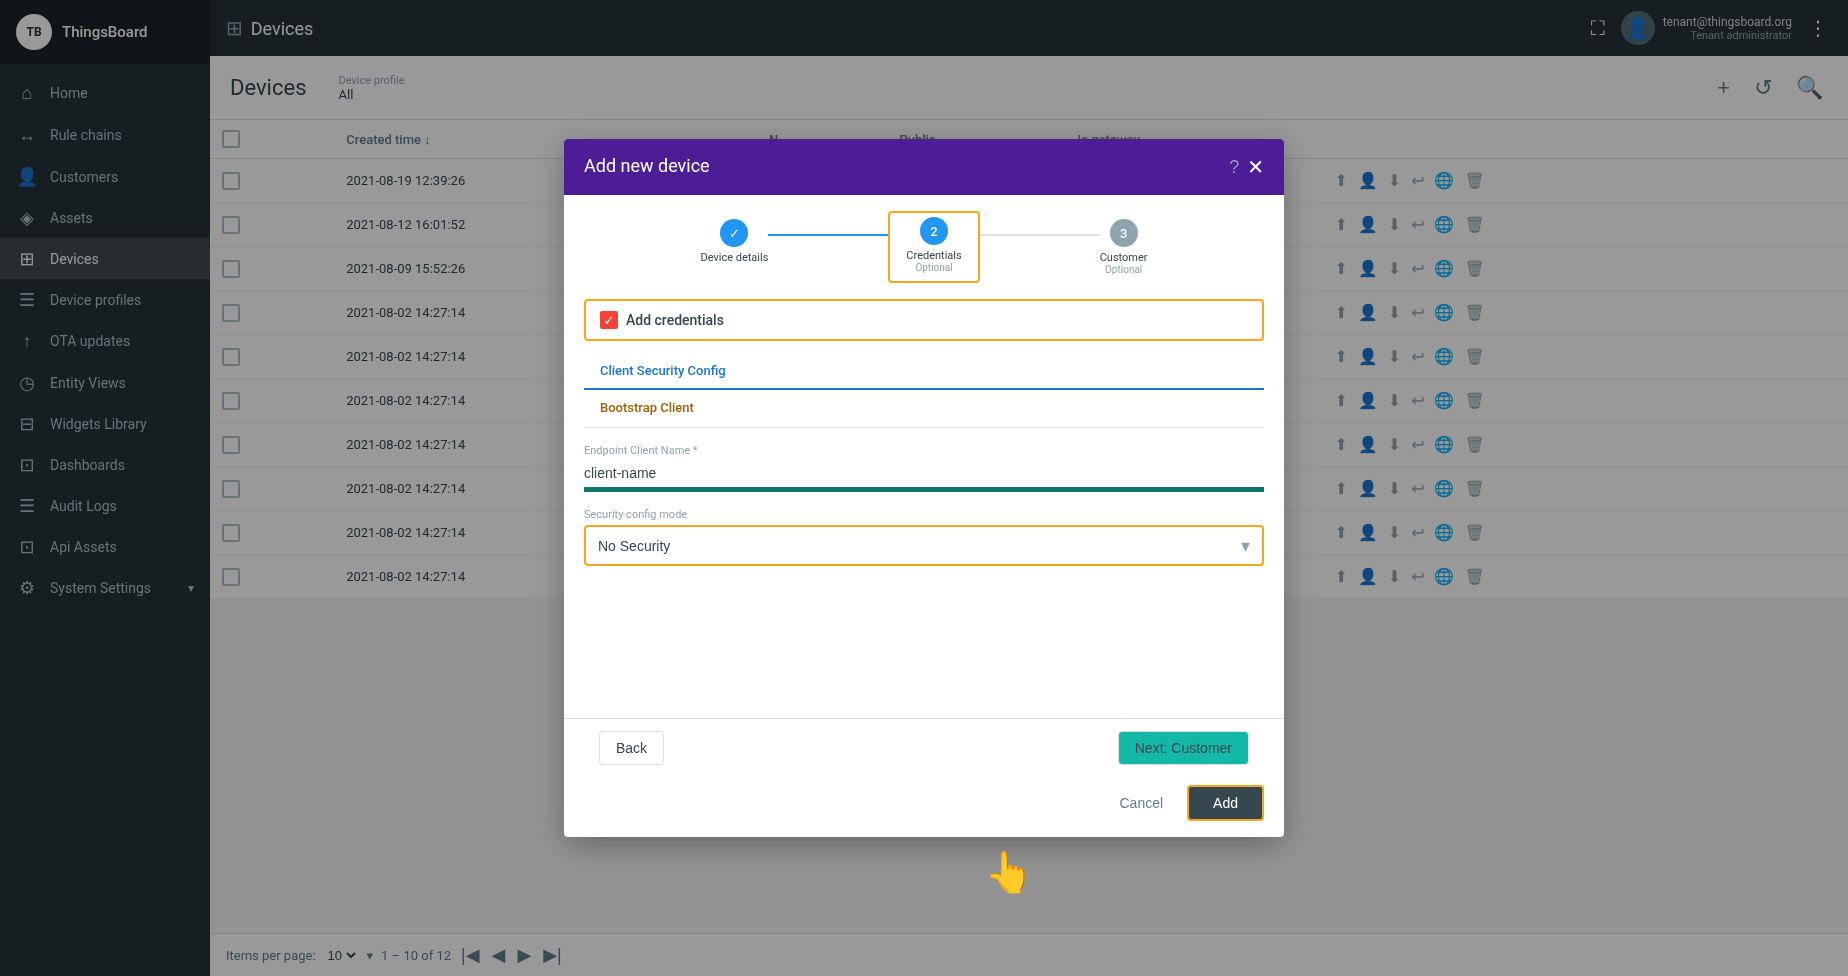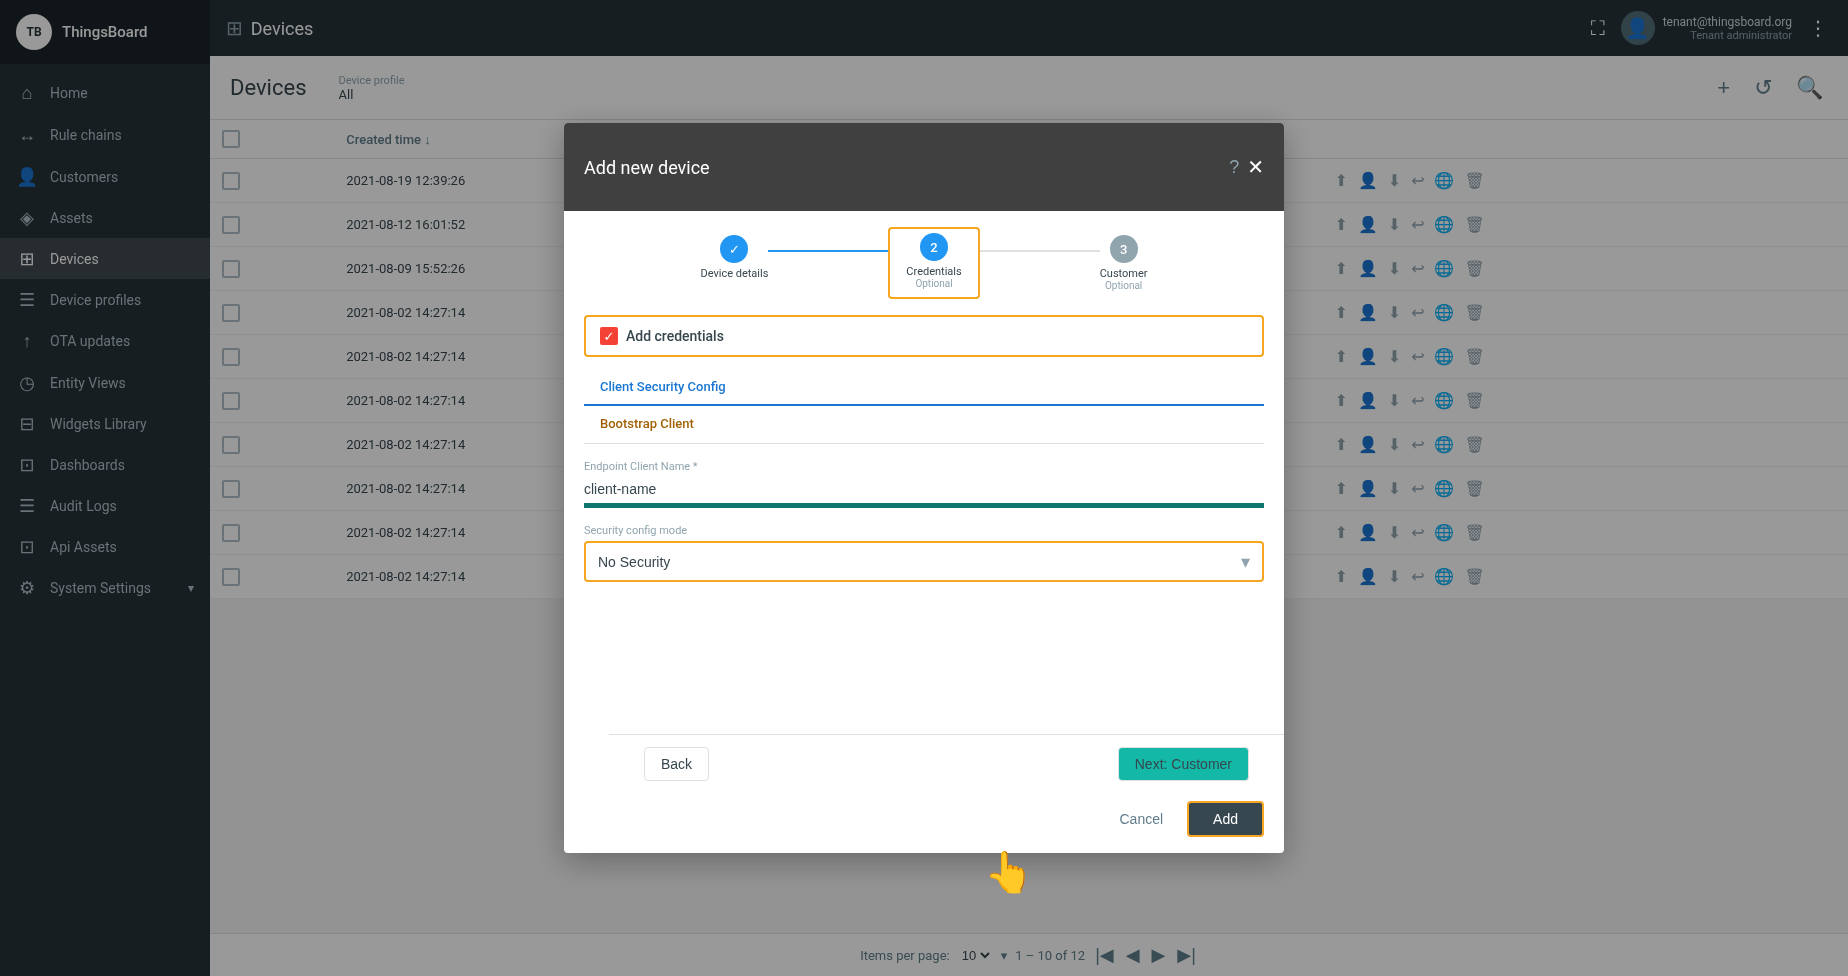--- a/index.html
+++ b/index.html
@@ -84,21 +84,21 @@
     table { width: 100%; border-collapse: collapse; font-size: 13px; }
     thead th { background: #fff; color: #607d8b; font-weight: 500; padding: 10px 12px; border-bottom: 1px solid #e0e0e0; text-align: left; white-space: nowrap; }
     tbody tr { border-bottom: 1px solid #f0f0f0; }
     tbody td { padding: 10px 12px; color: #37474f; white-space: nowrap; }
     .cb { width: 18px; height: 18px; border: 2px solid #b0bec5; border-radius: 2px; }
     .row-actions { display: flex; align-items: center; gap: 6px; }
     .row-action-btn { background: none; border: none; cursor: pointer; color: #90a4ae; font-size: 16px; padding: 2px; }
 
     
     .pagination {
-      display: flex; align-items: center; justify-content: center;
+      display: flex; align-items: center; justify-content: flex-start;
       padding: 8px 16px; border-top: 1px solid #e0e0e0;
       font-size: 13px; color: #607d8b; background: #fff;
     }
     .pagination-items { display: flex; align-items: center; gap: 8px; }
     .pagination-btn { background: none; border: none; cursor: pointer; color: #607d8b; font-size: 18px; padding: 2px; }
     .pagination-select { border: none; color: #37474f; font-size: 13px; background: transparent; }
 
     
     .overlay {
       position: fixed; top: 0; left: 0; right: 0; bottom: 0;
@@ -108,23 +108,23 @@
     }
 
     
     .dialog {
       background: #fff; border-radius: 4px;
       width: 720px; max-width: 95vw;
       box-shadow: 0 8px 32px rgba(0,0,0,0.3);
       display: flex; flex-direction: column;
     }
     .dialog-header {
-      background: #404040; color: #fff;
-      padding: 32px 20px; border-radius: 4px 4px 0 0;
-      display: flex; align-items: center;
+      background: #4c1d95; color: #fff;
+      padding: 16px 20px; border-radius: 4px 4px 0 0;
+      display: flex; align-items: flex-start;
     }
     .dialog-title { font-size: 18px; font-weight: 400; flex: 1; }
     .dialog-header-actions { display: flex; align-items: center; gap: 8px; }
     .dialog-help-btn { background: none; border: none; color: #90a4ae; cursor: pointer; font-size: 18px; }
     .dialog-close-btn { background: none; border: none; color: #fff; cursor: pointer; font-size: 20px; }
 
     
     .stepper {
       display: flex; align-items: center; justify-content: center;
       padding: 16px 20px 0; gap: 0;
@@ -199,21 +199,21 @@
     .form-select {
       flex: 1; border: none; outline: none; font-size: 14px;
       color: #37474f; background: transparent; cursor: pointer;
       appearance: none;
     }
     .select-arrow { color: #90a4ae; font-size: 18px; }
 
     
     .dialog-footer {
       padding: 12px 35px; border-top: 1px solid #e0e0e0;
-      display: flex; gap: 8px; margin-left: 45px;
+      display: flex; gap: 8px;
     }
     .btn-back {
       border: 1px solid #e0e0e0; background: #fff;
       color: #37474f; padding: 8px 16px; border-radius: 4px;
       cursor: pointer; font-size: 14px;
     }
     .btn-next {
       border: 1px solid #e0e0e0; background: #14b8a6;
       color: #37474f; padding: 8px 16px; border-radius: 4px;
       cursor: pointer; font-size: 14px;

